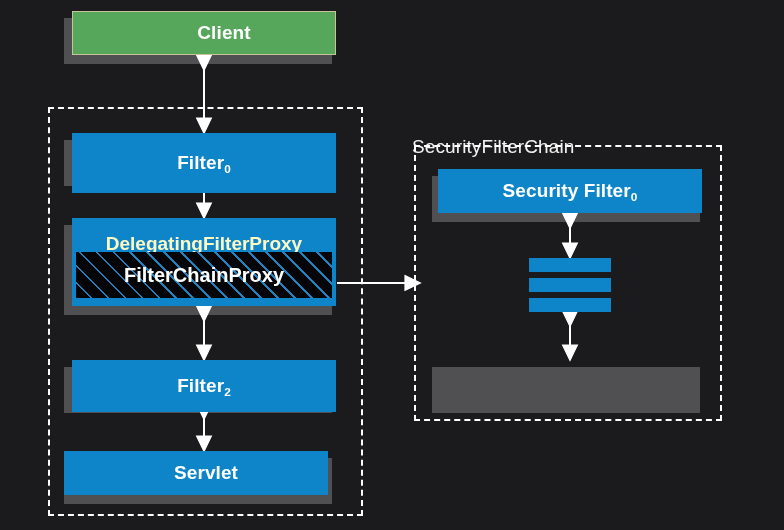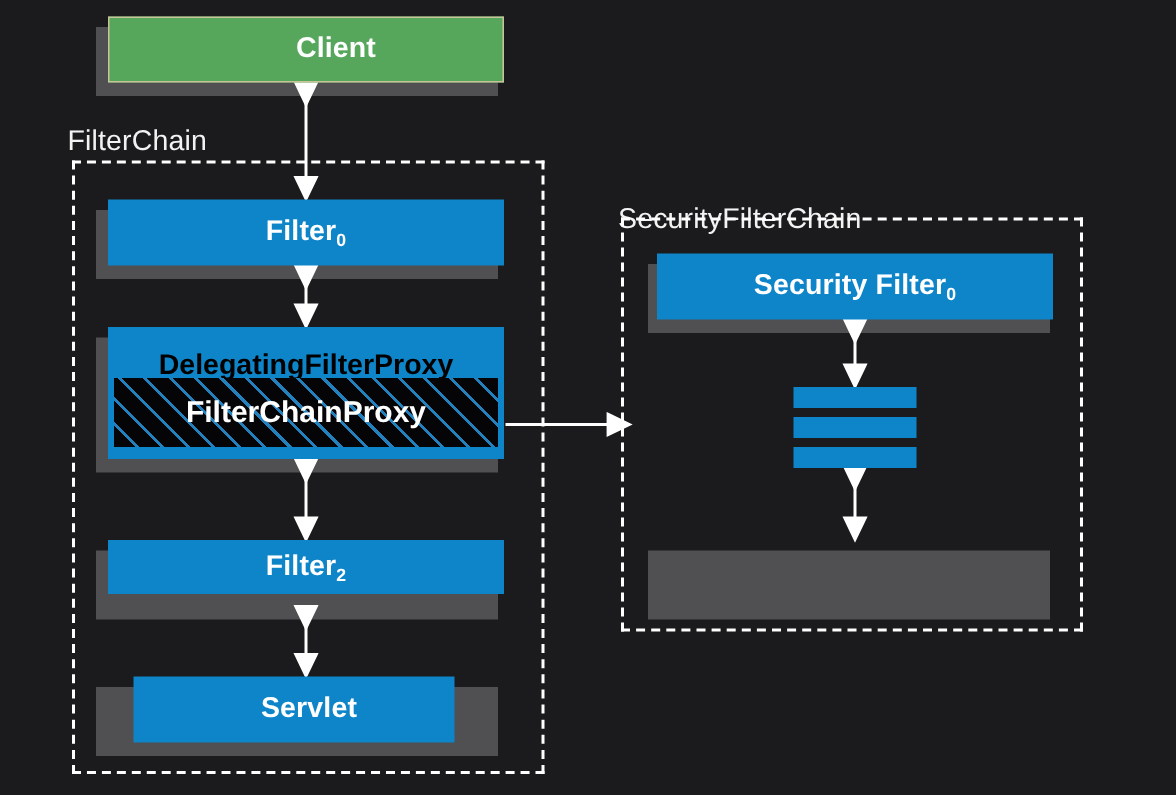--- a/index.html
+++ b/index.html
@@ -69,21 +69,21 @@
     box-sizing: border-box;
     z-index: 3;
   }
   .dfp-title {
     position: absolute;
     left: 0; right: 0; top: 0;
     height: 51px;
     display: flex;
     align-items: center;
     justify-content: center;
-    color: #000000;
+    color: #fef9c3;
     font-size: 19px;
     font-weight: bold;
   }
   .fcp {
     position: absolute;
     left: 4px; right: 4px;
     top: 34px;
     height: 46px;
     box-sizing: border-box;
     background-color: #050507;
@@ -126,43 +126,42 @@
 </head>
 <body>
 
 <div id="canvas">
 
   <div class="shadow" style="left:64px; top:18px; width:268px; height:46px;"></div>
   <div class="node green" style="left:72px; top:11px; width:264px; height:44px;padding-left:40px;">
     <span class="lbl">Client</span>
   </div>
 
-  <div class="group-label" style="left:45px; top:84px;">FilterChain</div>
   <div class="group-frame" style="left:48px; top:107px; width:315px; height:409px;"></div>
 
   <div class="shadow" style="left:64px; top:140px; width:268px; height:46px;"></div>
-  <div class="node blue" style="left:72px; top:133px; width:264px; height:44px;">
+  <div class="node blue" style="left:72px; top:133px; width:264px; height:60px;">
     <span class="lbl"><span>Filter</span><sub>0</sub></span>
   </div>
 
   <div class="shadow" style="left:64px; top:225px; width:268px; height:90px;"></div>
   <div class="dfp" style="left:72px; top:218px; width:264px; height:88px;">
     <div class="dfp-title">DelegatingFilterProxy</div>
     <div class="fcp">
       <span class="lbl">FilterChainProxy</span>
     </div>
   </div>
 
   <div class="shadow" style="left:64px; top:367px; width:268px; height:46px;"></div>
-  <div class="node blue" style="left:72px; top:360px; width:264px; height:36px;">
+  <div class="node blue" style="left:72px; top:360px; width:264px; height:52px;">
     <span class="lbl"><span>Filter</span><sub>2</sub></span>
   </div>
 
   <div class="shadow" style="left:64px; top:458px; width:268px; height:46px;"></div>
-  <div class="node blue" style="left:89px; top:451px; width:214px; height:44px;padding-left:20px;">
+  <div class="node blue" style="left:64px; top:451px; width:264px; height:44px;padding-left:20px;">
     <span class="lbl">Servlet</span>
   </div>
 
   <div class="group-label" style="left:412px; top:119px;margin-top:17px;">SecurityFilterChain</div>
   <div class="group-frame" style="left:414px; top:145px; width:308px; height:276px;"></div>
 
   <div class="shadow" style="left:432px; top:176px; width:268px; height:46px;"></div>
   <div class="node blue" style="left:438px; top:169px; width:264px; height:44px;justify-content:center;">
     <span class="lbl"><span>Security Filter</span><sub>0</sub></span>
   </div>

